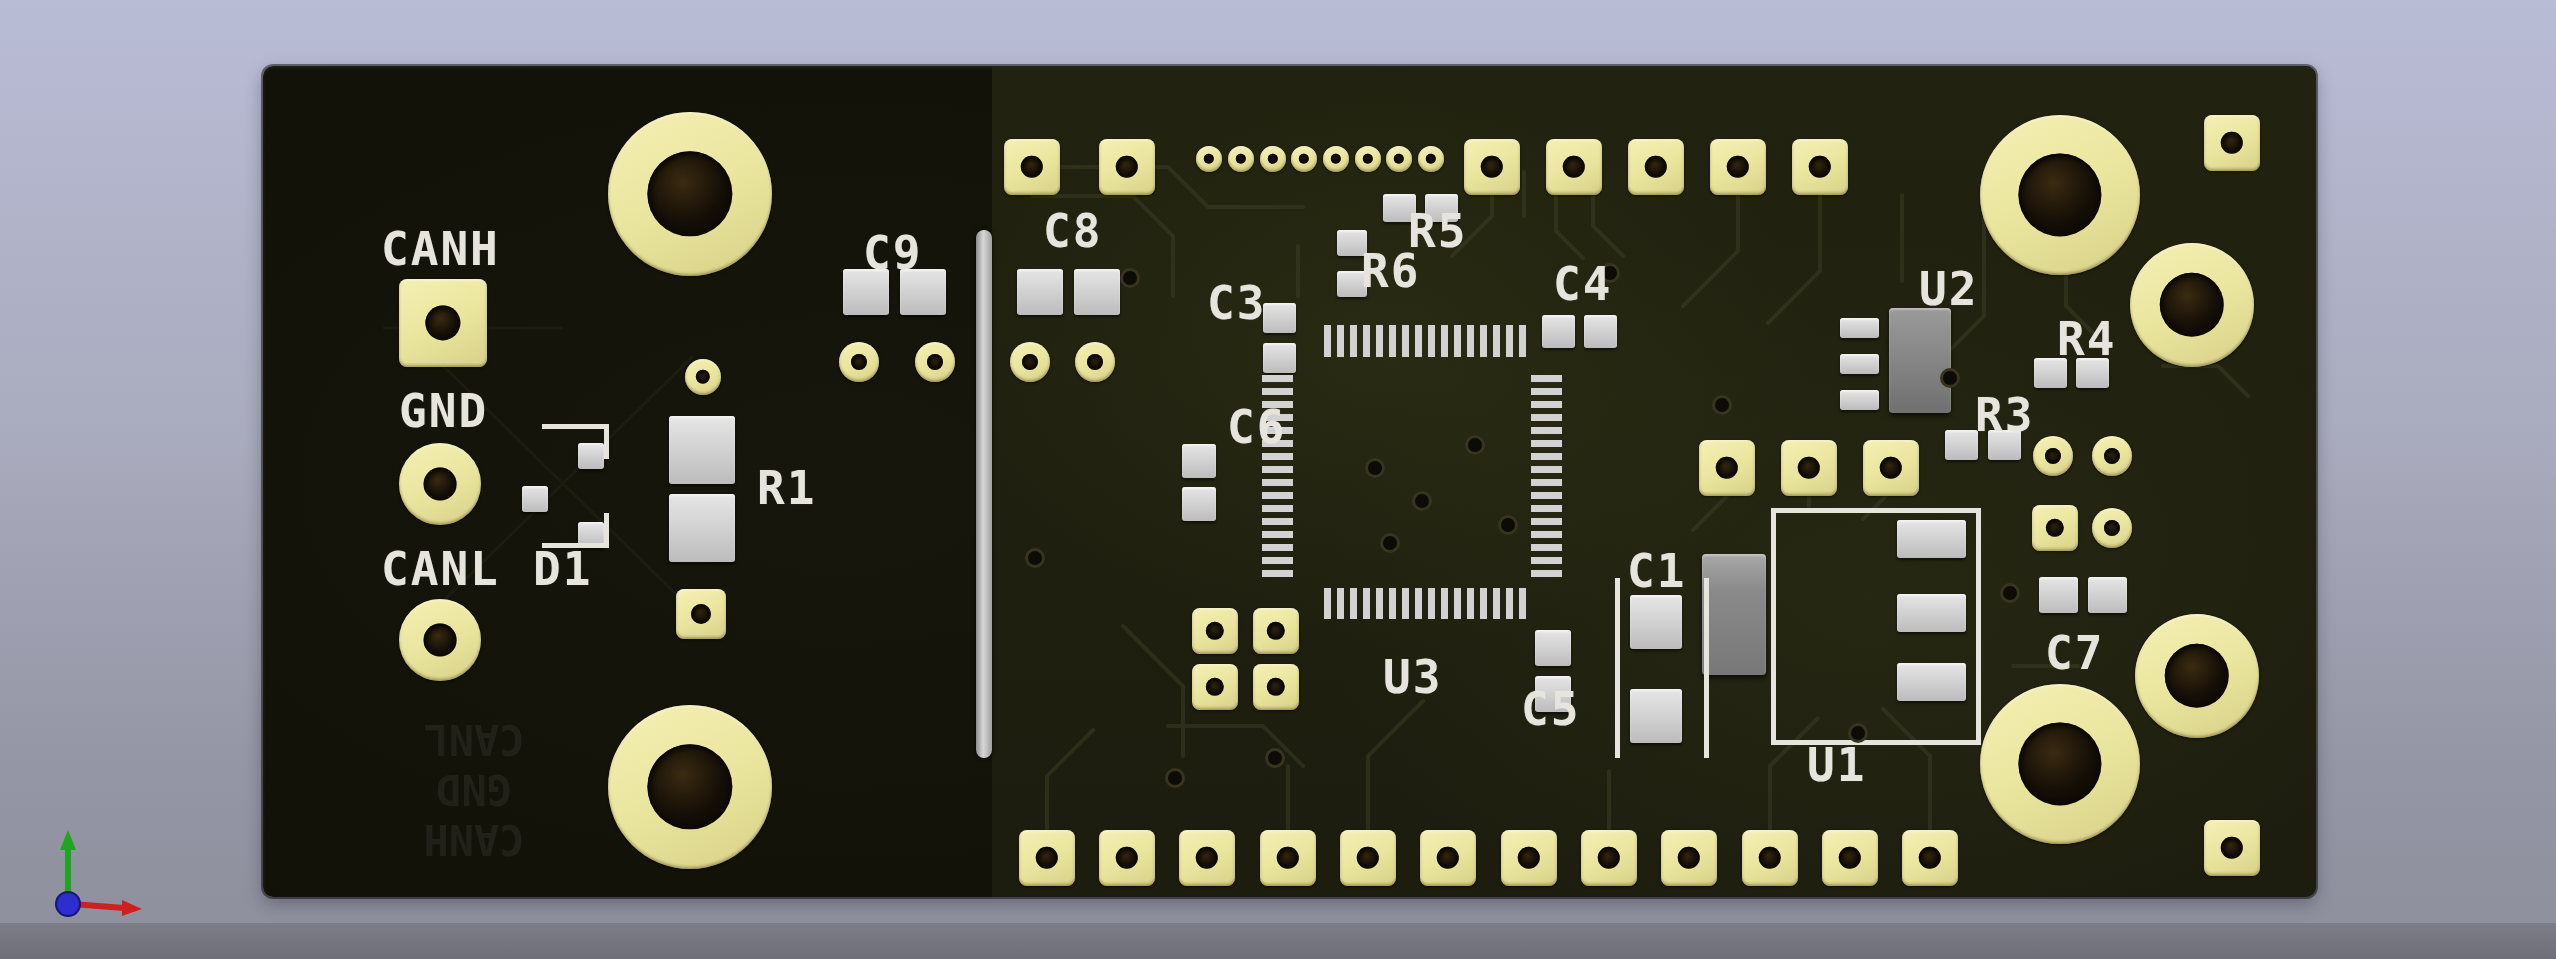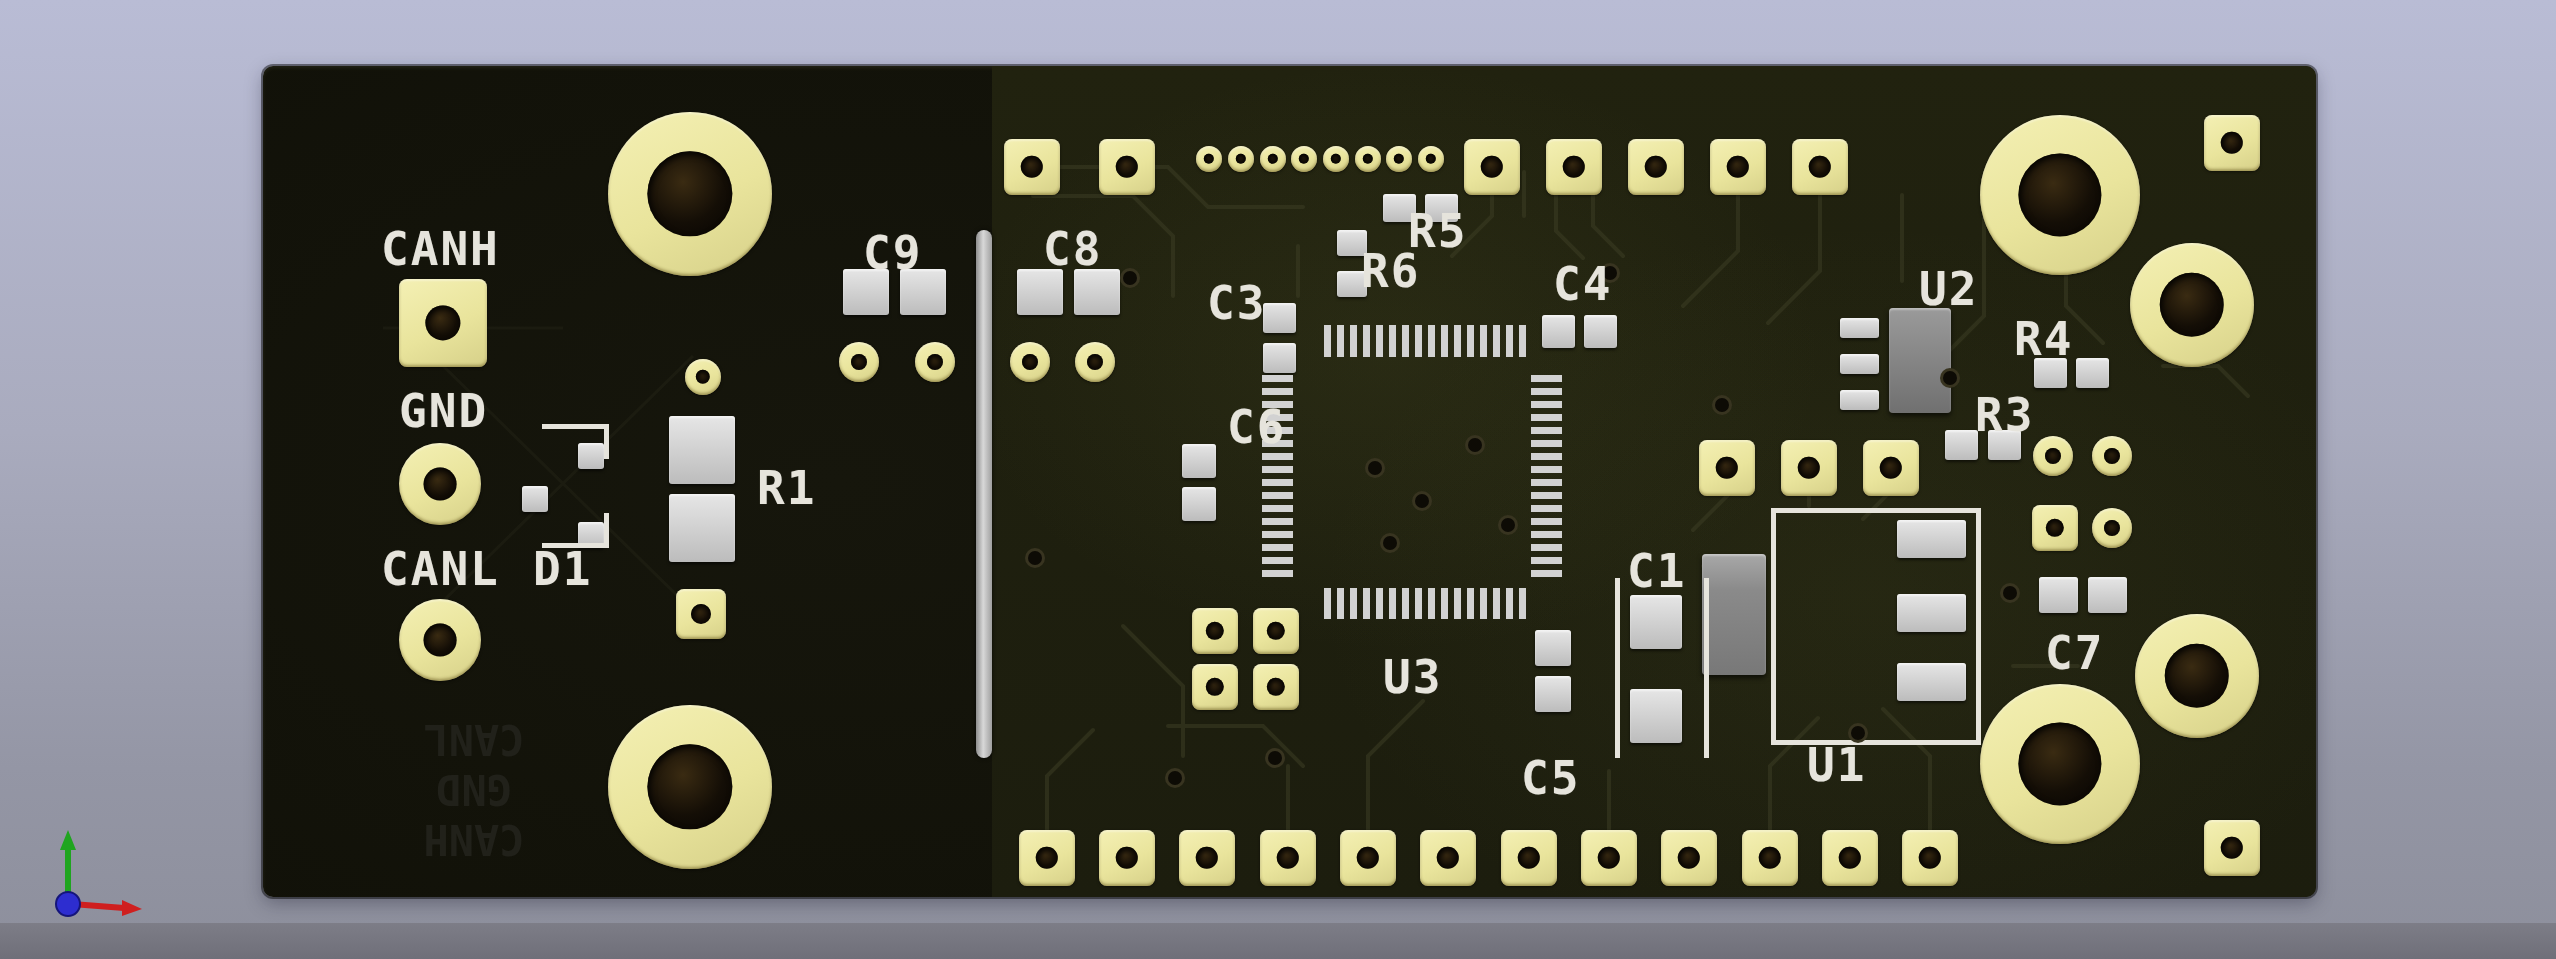--- a/index.html
+++ b/index.html
@@ -261,32 +261,32 @@
     <div class="silk-shape" style="left:279px;top:358px;width:62px;height:30px;border-top:5px solid #e6e4dc;border-right:5px solid #e6e4dc"></div>
     <div class="silk-shape" style="left:279px;top:447px;width:62px;height:30px;border-bottom:5px solid #e6e4dc;border-right:5px solid #e6e4dc"></div>
     <div class="silk-shape" style="left:1352px;top:512px;width:84px;height:180px;border-left:5px solid #e6e4dc;border-right:5px solid #e6e4dc"></div>
 
     <div class="silk" style="left:118px;top:156px">CANH</div>
     <div class="silk" style="left:136px;top:318px">GND</div>
     <div class="silk" style="left:118px;top:476px">CANL</div>
     <div class="silk" style="left:270px;top:476px">D1</div>
     <div class="silk" style="left:494px;top:395px">R1</div>
     <div class="silk" style="left:600px;top:160px">C9</div>
-    <div class="silk" style="left:780px;top:156px">C8</div>
+    <div class="silk" style="left:780px;top:138px">C8</div>
     <div class="silk" style="left:944px;top:210px">C3</div>
     <div class="silk" style="left:1098px;top:178px">R6</div>
     <div class="silk" style="left:1145px;top:138px">R5</div>
     <div class="silk" style="left:964px;top:334px">C6</div>
     <div class="silk" style="left:1290px;top:191px">C4</div>
     <div class="silk" style="left:1656px;top:196px">U2</div>
-    <div class="silk" style="left:1751px;top:246px">R4</div>
+    <div class="silk" style="left:1794px;top:246px">R4</div>
     <div class="silk" style="left:1712px;top:322px">R3</div>
     <div class="silk" style="left:1364px;top:478px">C1</div>
     <div class="silk" style="left:1120px;top:584px">U3</div>
-    <div class="silk" style="left:1258px;top:685px">C5</div>
+    <div class="silk" style="left:1258px;top:616px">C5</div>
     <div class="silk" style="left:1782px;top:560px">C7</div>
     <div class="silk" style="left:1544px;top:672px">U1</div>
 
     <div class="ghost">
       <div>CANH</div>
       <div>GND</div>
       <div>CANL</div>
     </div>
 
   </div>

